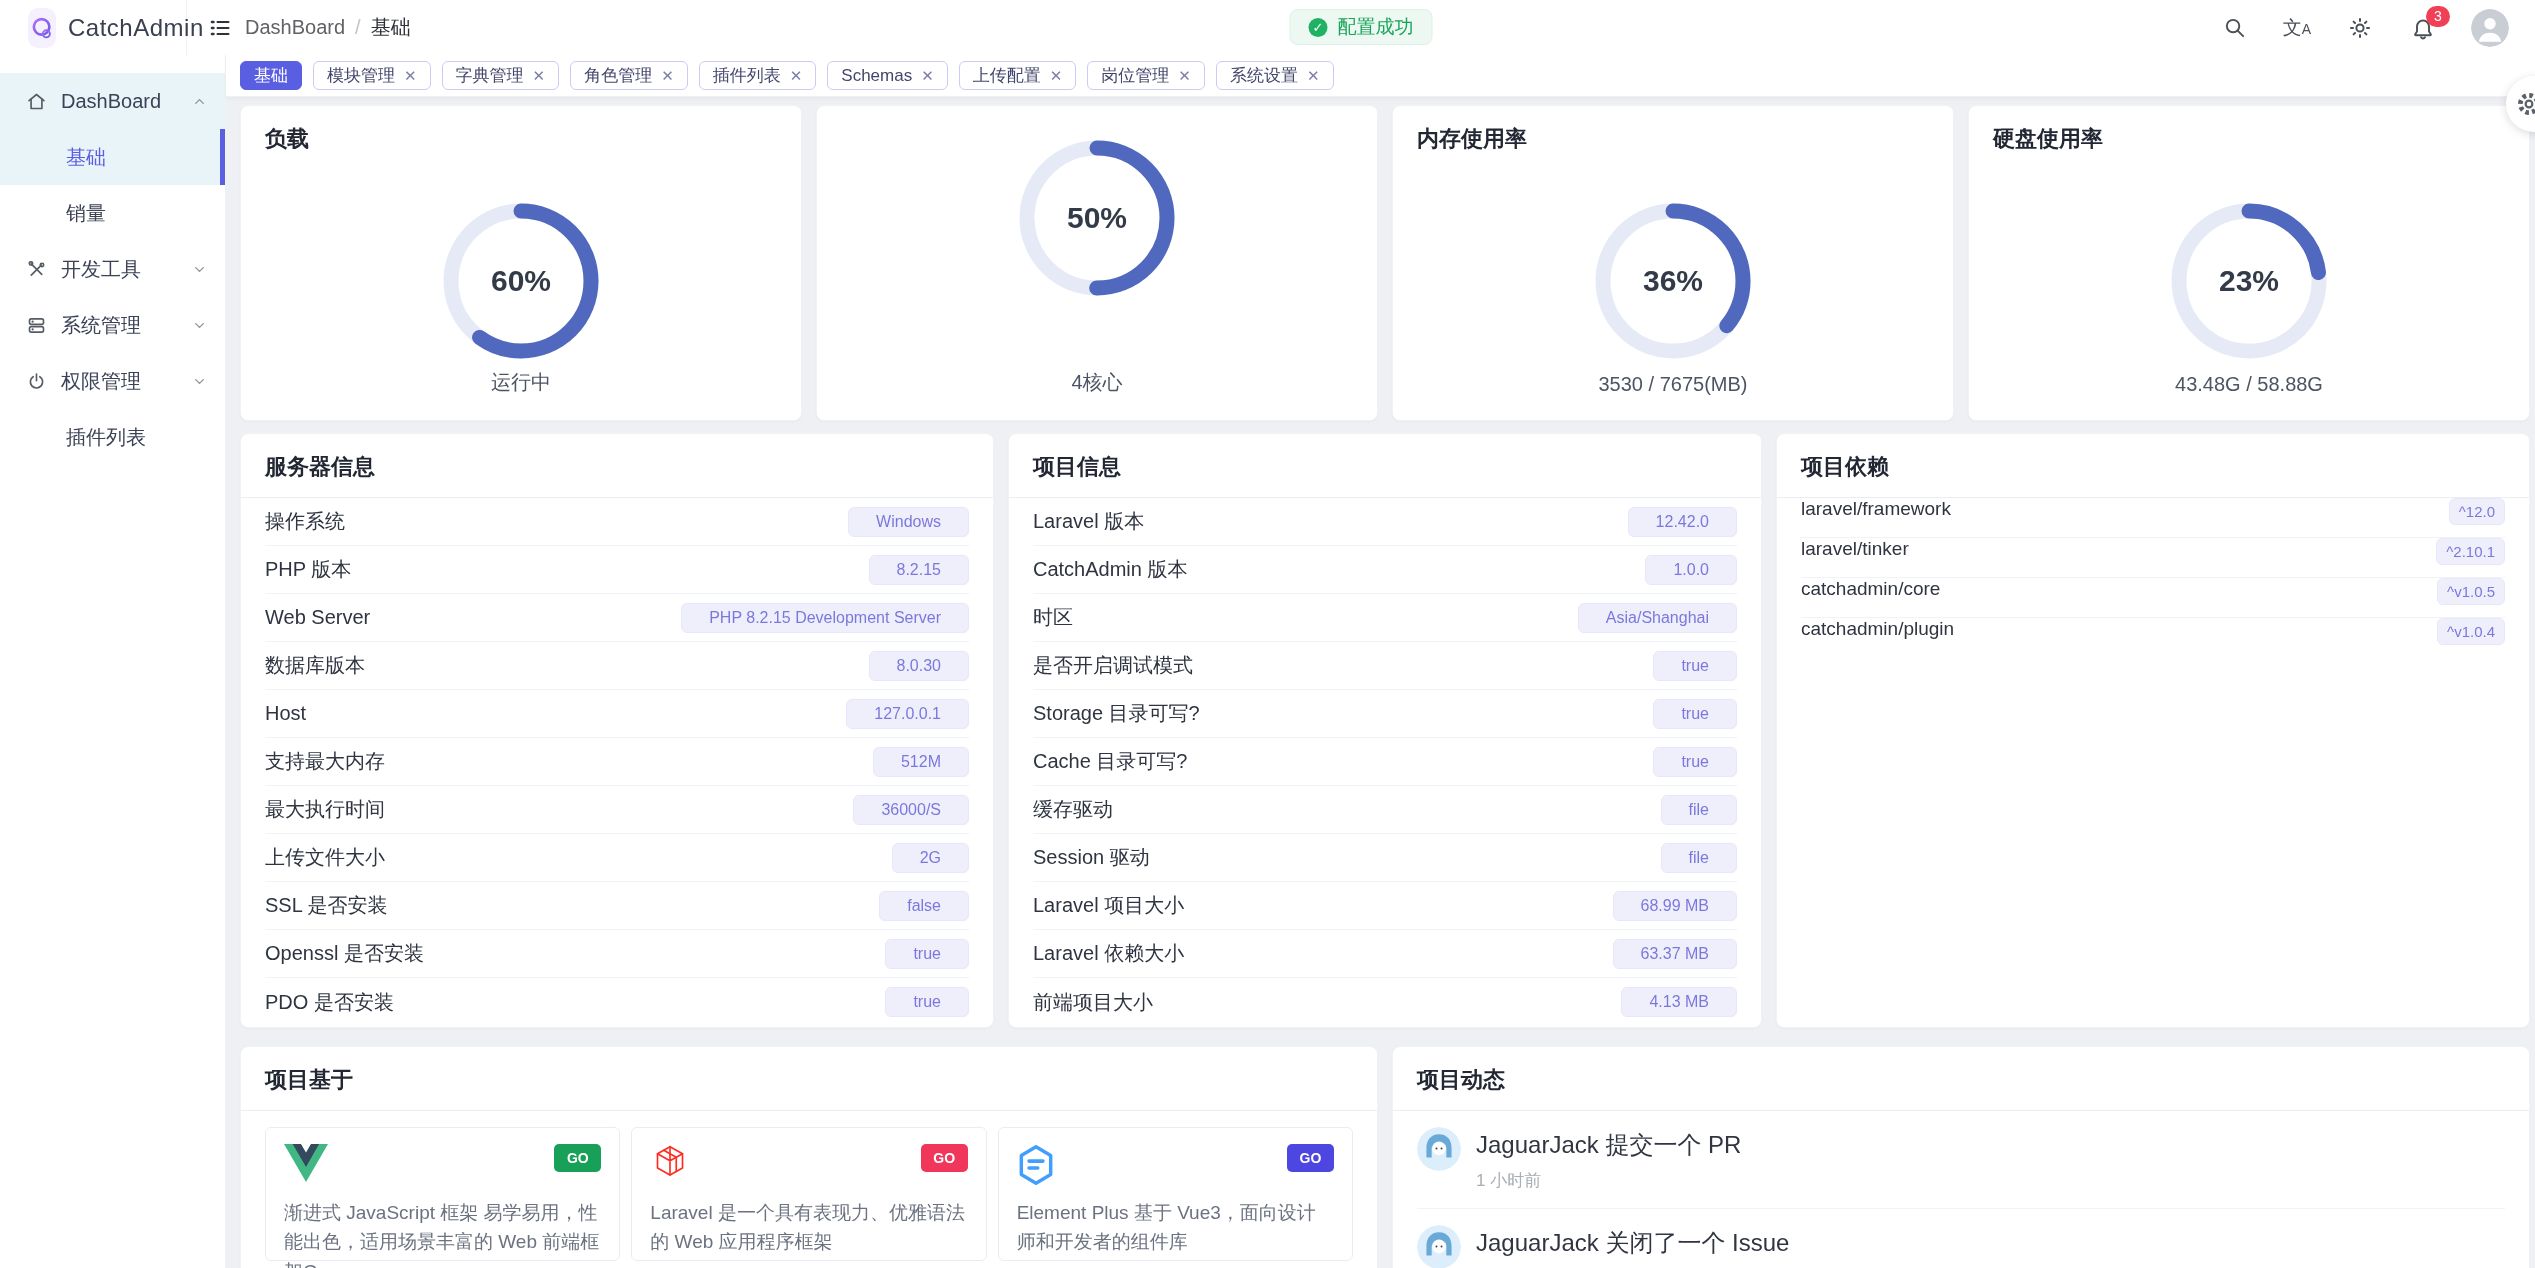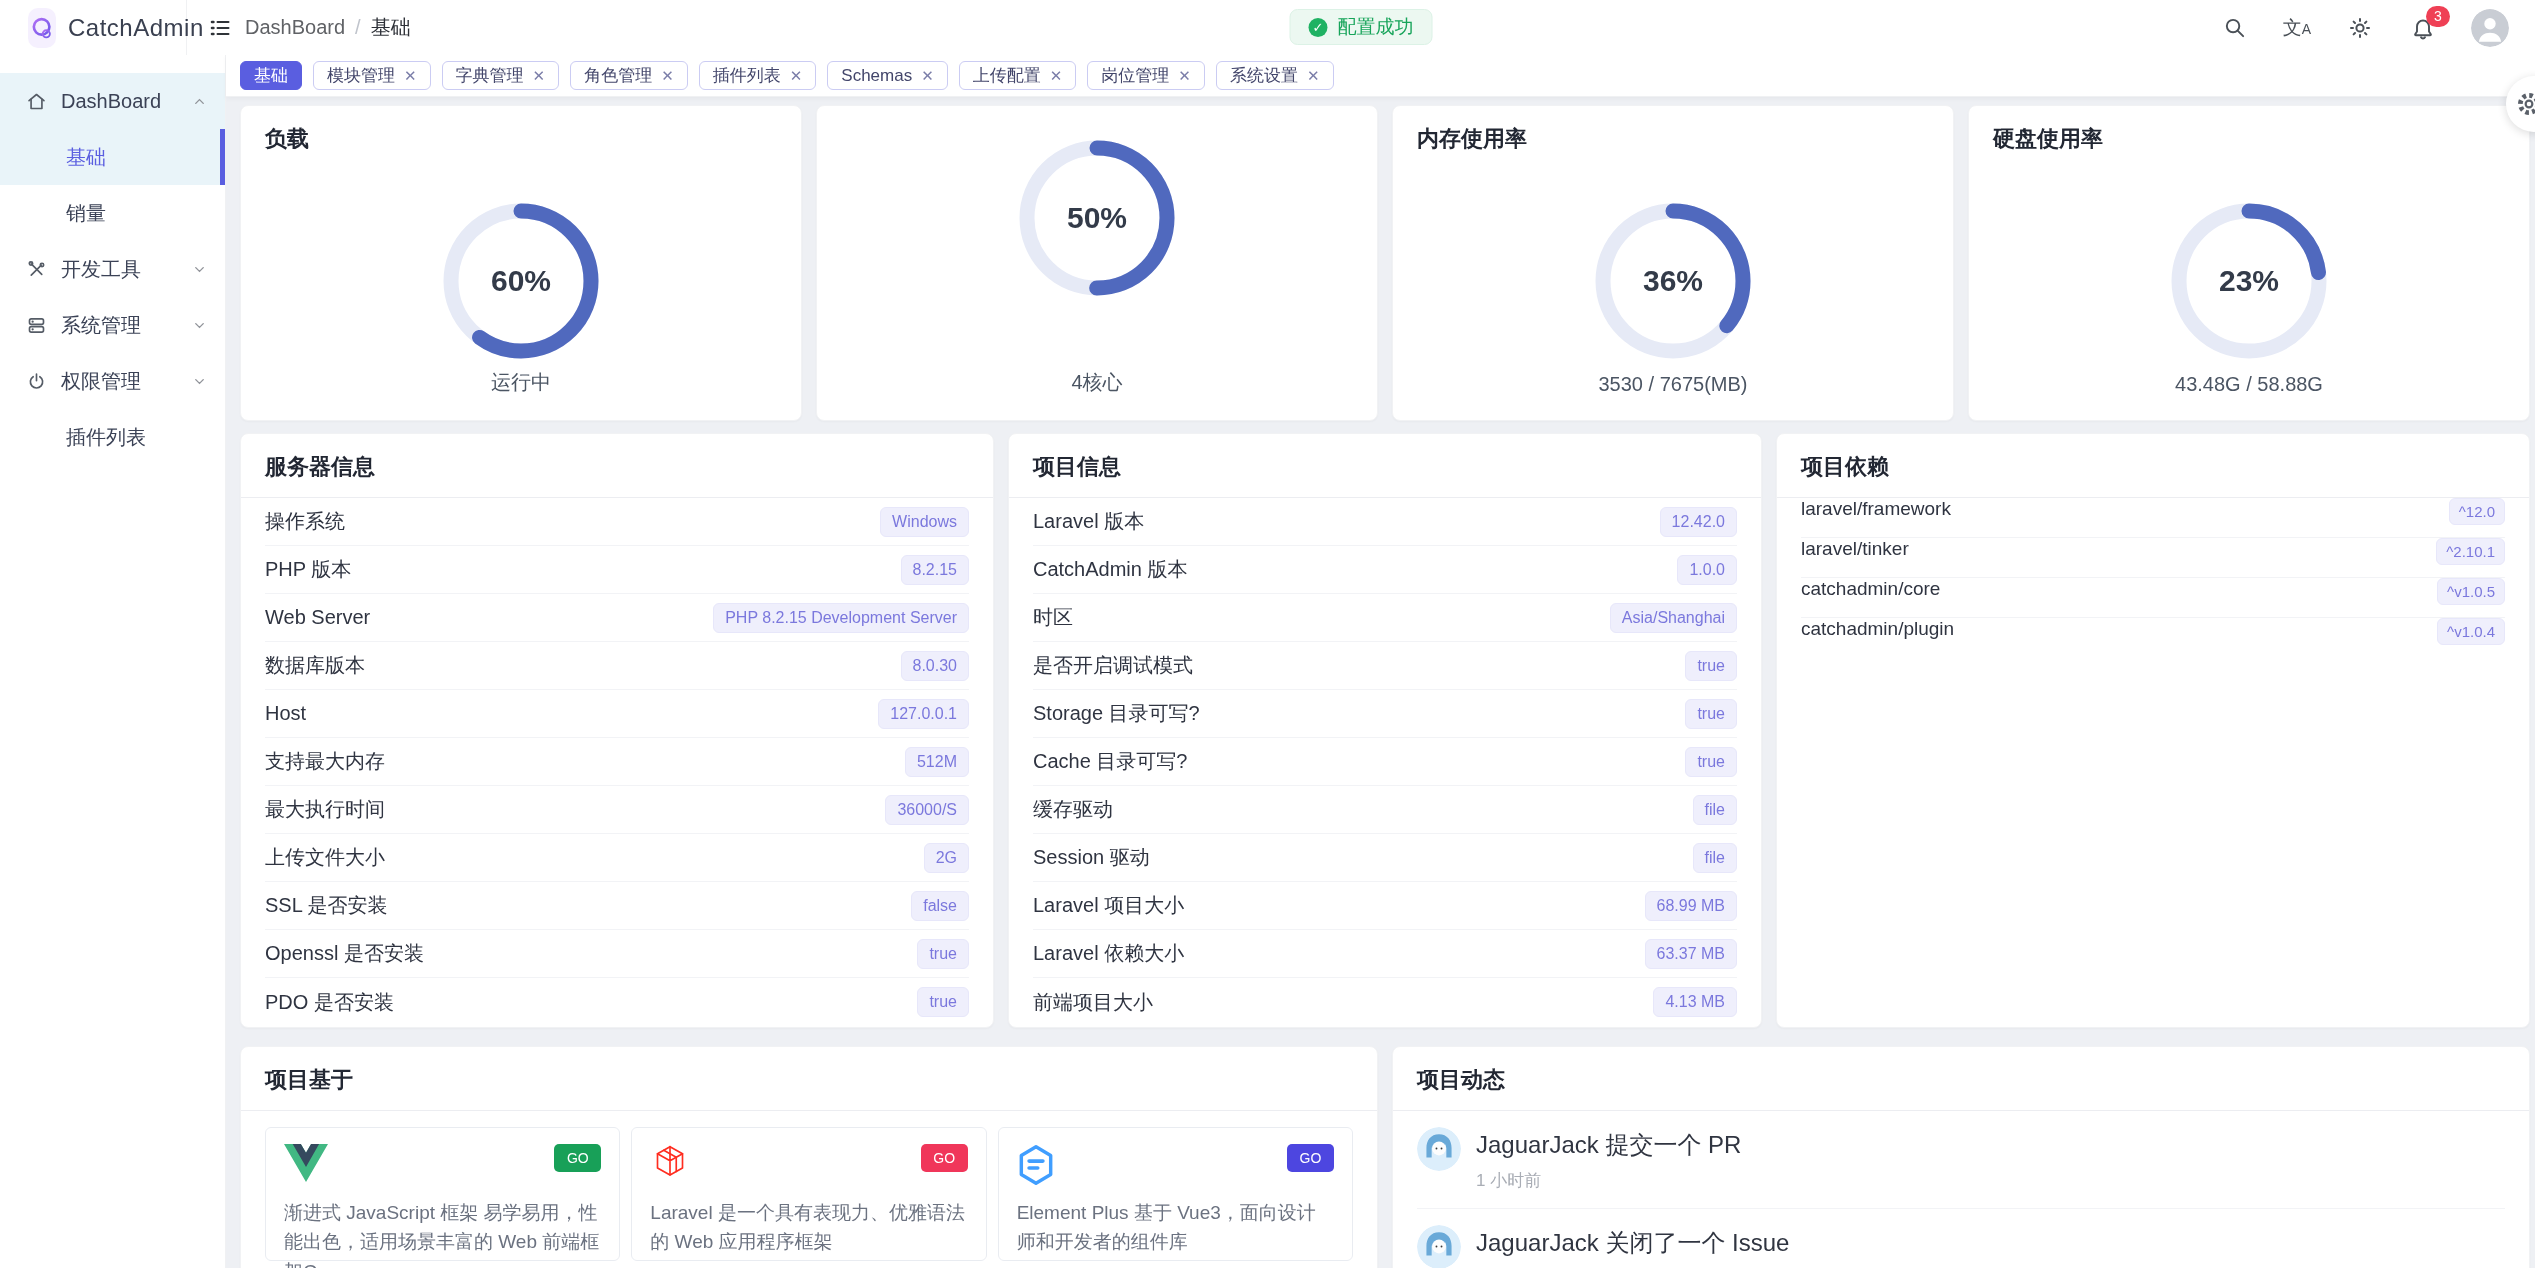--- a/index.html
+++ b/index.html
@@ -68,31 +68,31 @@
   .gauge-wrap { display:flex; justify-content:center; margin-top:24px; position:relative; }
   .gauge-track { stroke:#e6eaf6; }
   .gauge-arc { stroke:#5069be; }
   .gauge-pct { position:absolute; top:0; left:0; right:0; bottom:0; display:flex; align-items:center; justify-content:center; font-size:30px; font-weight:bold; color:#333b49; }
   .gauge-caption { position:absolute; bottom:24px; left:0; right:0; text-align:center; font-size:20px; color:#4b5563; }
 
   
   .info-row { height:48px; display:flex; align-items:center; justify-content:space-between; margin:0 24px; border-bottom:1px solid #f2f3f6; }
   .info-row:last-child { border-bottom:none; }
   .info-label { font-size:20px; color:#2f3441; }
-  .chipval { background:#efeffc; border:1px solid #e7e7fa; color:#7b78dd; font-size:16px; padding:5px 11px; border-radius:6px; white-space:nowrap; }
+  .chipval { background:#efeffc; border:1px solid #e7e7fa; color:#7b78dd; font-size:16px; padding:5px 27px; border-radius:6px; white-space:nowrap; }
   .dep-row { height:40px; display:flex; align-items:flex-start; justify-content:space-between; margin:0 24px; border-bottom:1px solid #f2f3f6;gap:16px; }
   .dep-row:last-child { border-bottom:none; }
   .dep-label { font-size:19px; color:#2f3441; }
   .dep-row .chipval { font-size:15px; padding:4px 9px; }
 
   
   .fw-grid { display:grid; grid-template-columns:repeat(3,1fr); gap:11px; padding:16px 24px; }
   .fw-card { border:1px solid #e9ecf1; border-radius:6px; height:134px; padding:16px 18px; position:relative; background:#fff; }
   .fw-logo { height:42px; display:flex; align-items:flex-start; }
-  .go-btn { position:absolute; top:16px; right:18px; width:47px; height:28px; border-radius:5px; color:#fff; font-size:14px; font-weight:normal; display:flex; align-items:center; justify-content:center; cursor:pointer; }
+  .go-btn { position:absolute; top:16px; right:18px; width:47px; height:28px; border-radius:5px; color:#fff; font-size:14px; font-weight:bold; display:flex; align-items:center; justify-content:center; cursor:pointer; }
   .fw-desc { margin-top:12px; font-size:19px; line-height:1.55; color:#6b7280; }
 
   
   .act-item { display:flex; gap:15px; margin:0 24px; padding:16px 0; border-bottom:1px solid #f2f3f6; align-items:flex-start; }
   .act-avatar { width:44px; height:44px; border-radius:50%; overflow:hidden; flex:none; }
   .act-text { font-size:24px; color:#303541; padding-top:2px; }
   .act-time { font-size:17px; color:#a9adb5; margin-top:8px; }
 
   
   .gear-fab { position:fixed; top:76px; right:-27px; width:56px; height:56px; border-radius:50%; background:#fff; box-shadow:0 2px 10px rgba(0,0,0,.14); display:flex; align-items:center; justify-content:flex-start; padding-left:10px; cursor:pointer; z-index:50; }

